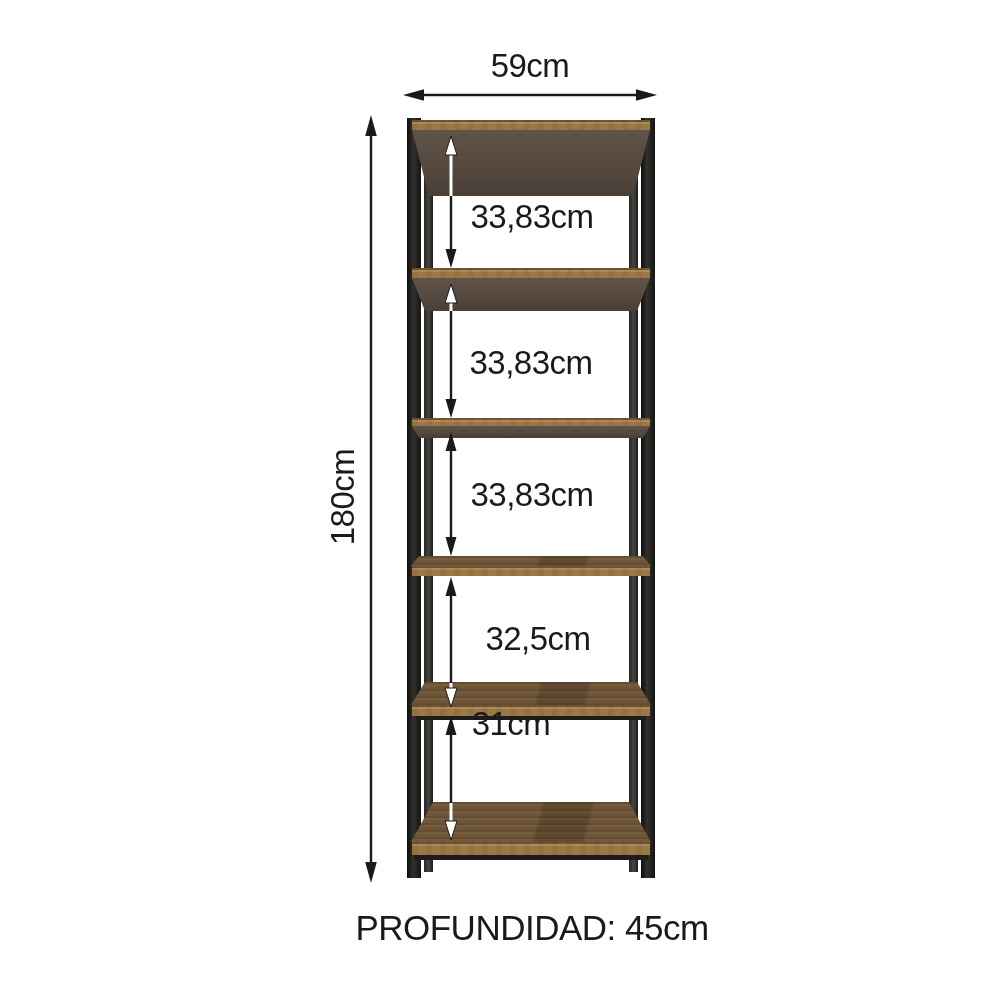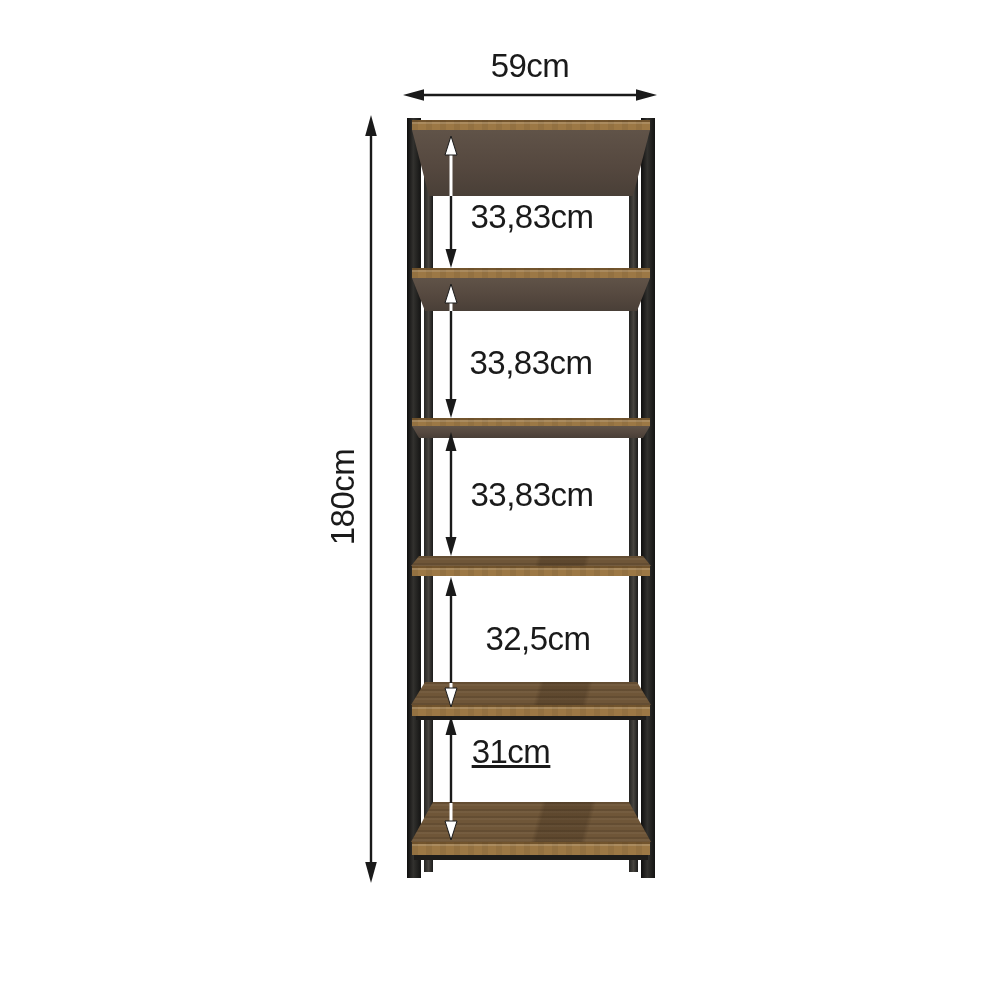--- a/index.html
+++ b/index.html
@@ -134,16 +134,17 @@
     <polygon class="ah-w" points="11,132 5,113 17,113"></polygon>
   </svg>
   <div class="dim" style="left:494px;top:639px;">32,5cm</div>
 
   <svg class="abs" style="left:396px;top:714px;" width="22" height="128">
     <line class="ln" x1="11" y1="14" x2="11" y2="89"></line>
     <line class="ln-w" x1="11" y1="89" x2="11" y2="112"></line>
     <polygon class="ah" points="11,2 5.5,21 16.5,21"></polygon>
     <polygon class="ah-w" points="11,126 5,107 17,107"></polygon>
   </svg>
-  <div class="dim" style="left:467px;top:752px;text-decoration:underline;">31cm</div>
+  <div class="dim" style="left:467px;top:724px;">31cm</div>
 
+  <div class="dim big" style="left:488px;top:928px;">PROFUNDIDAD: 45cm</div>
 
 </div>
 
 </body></html>

